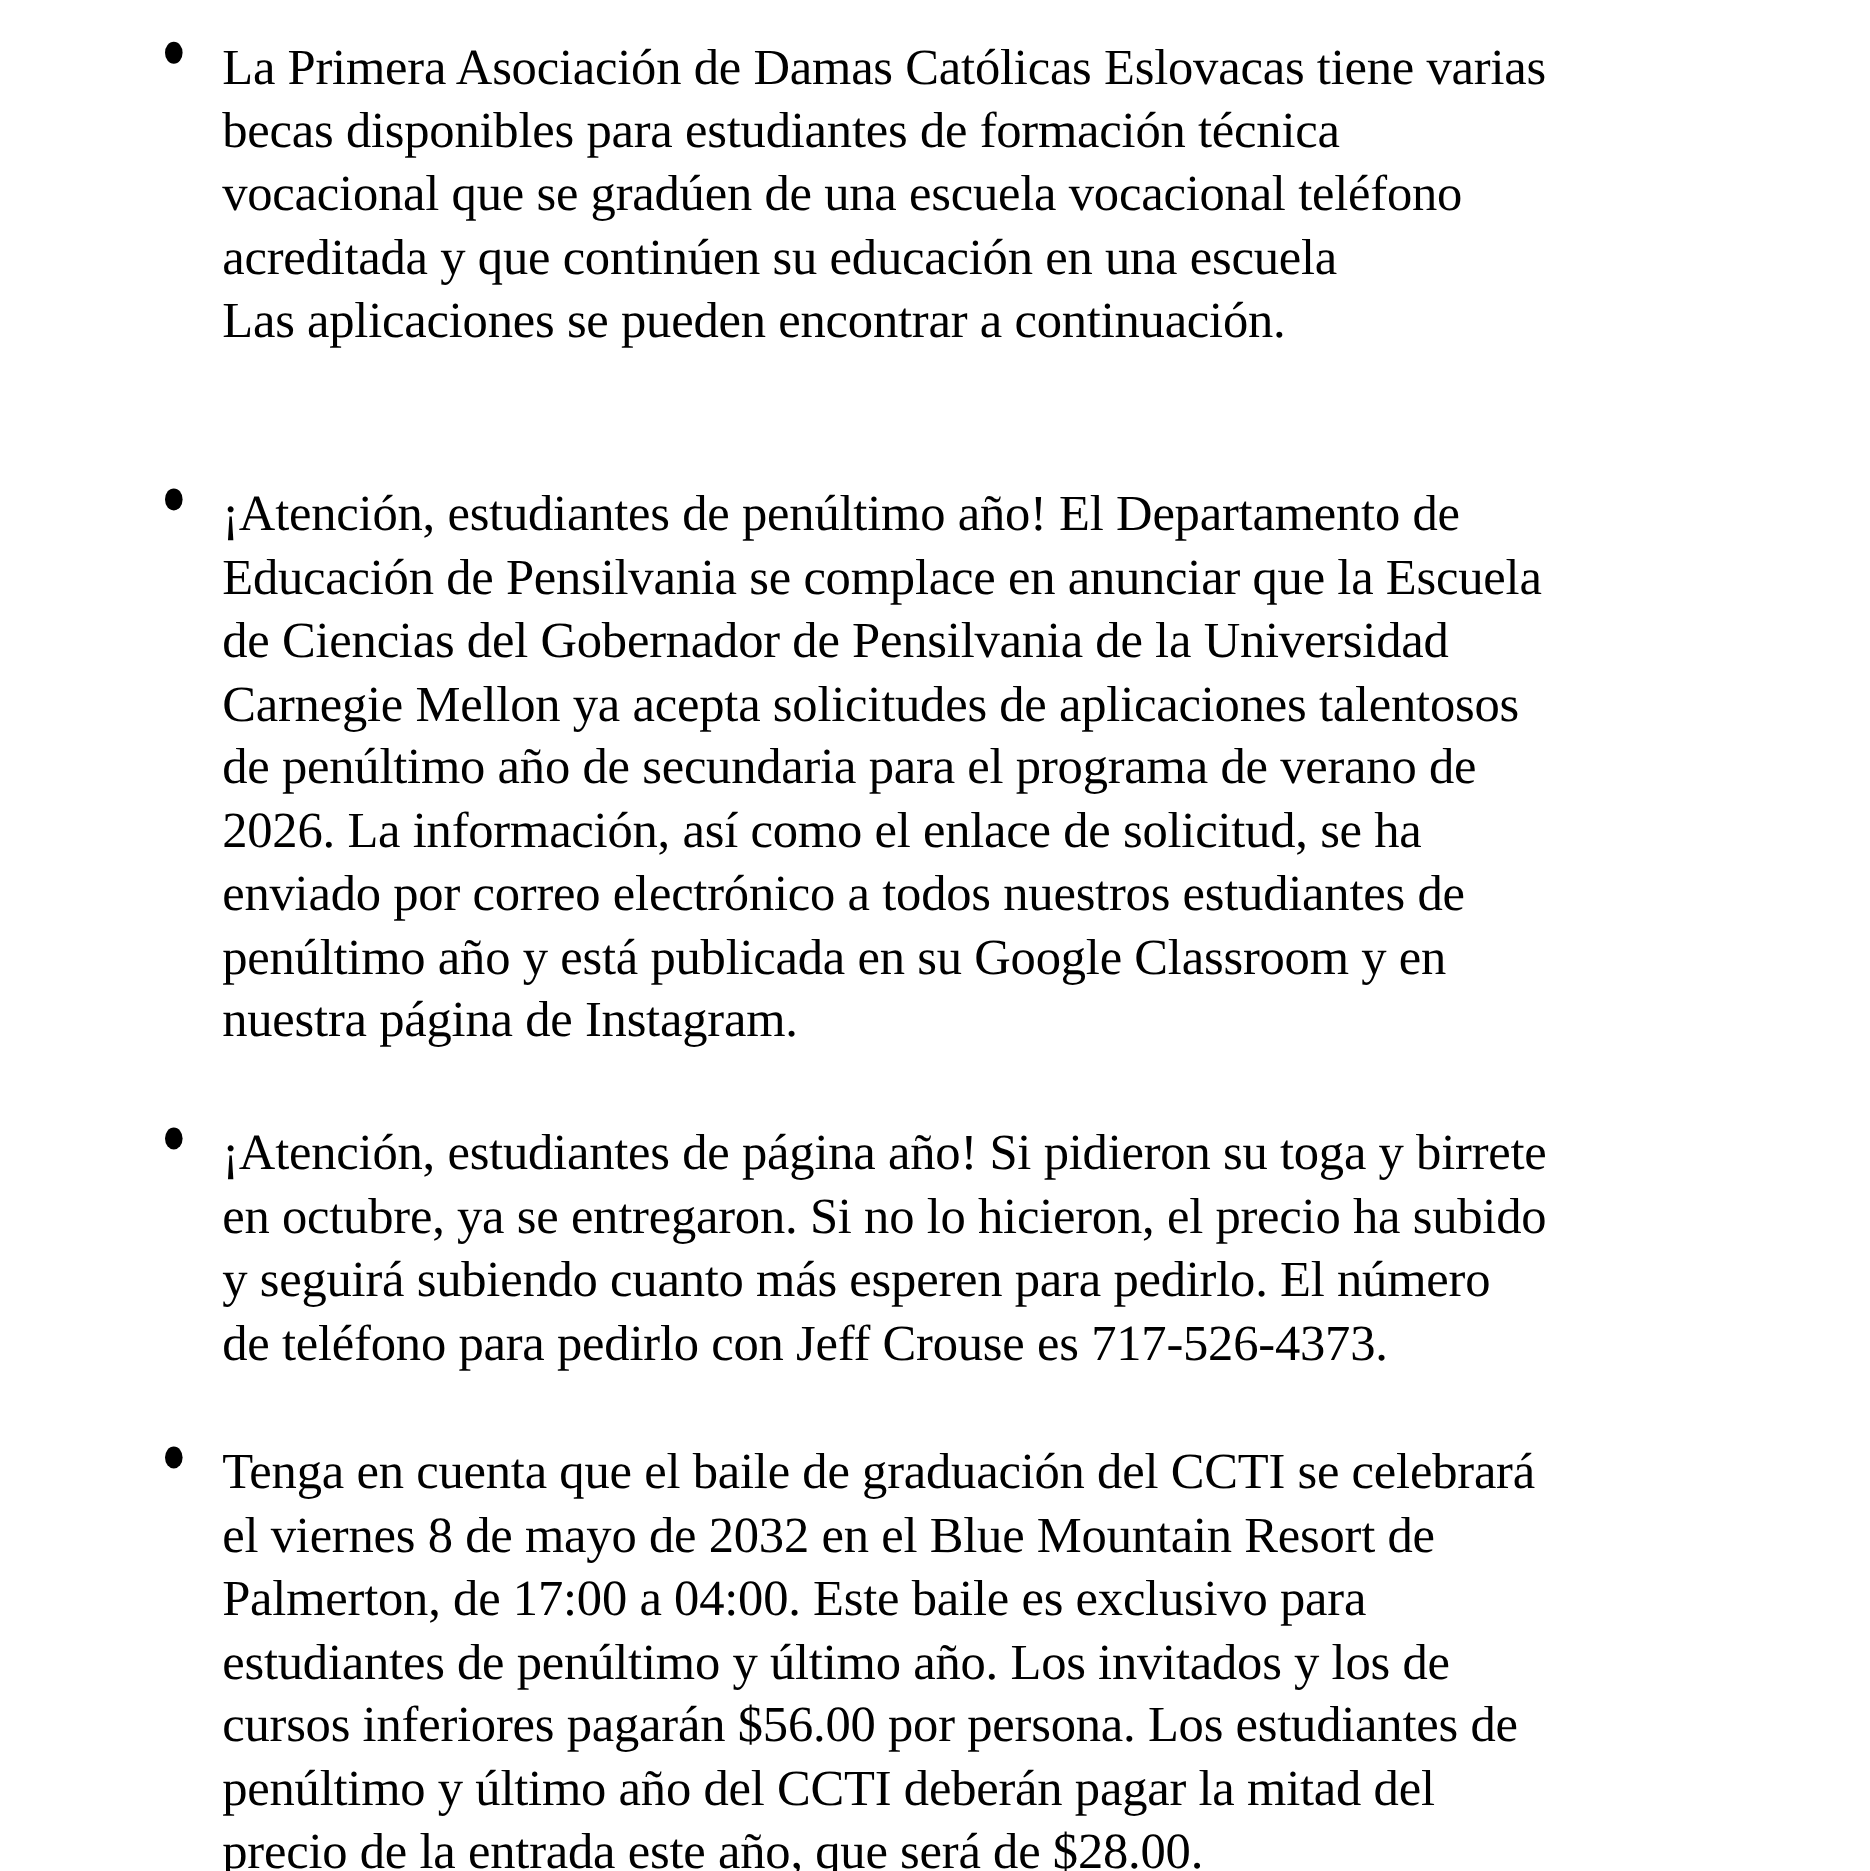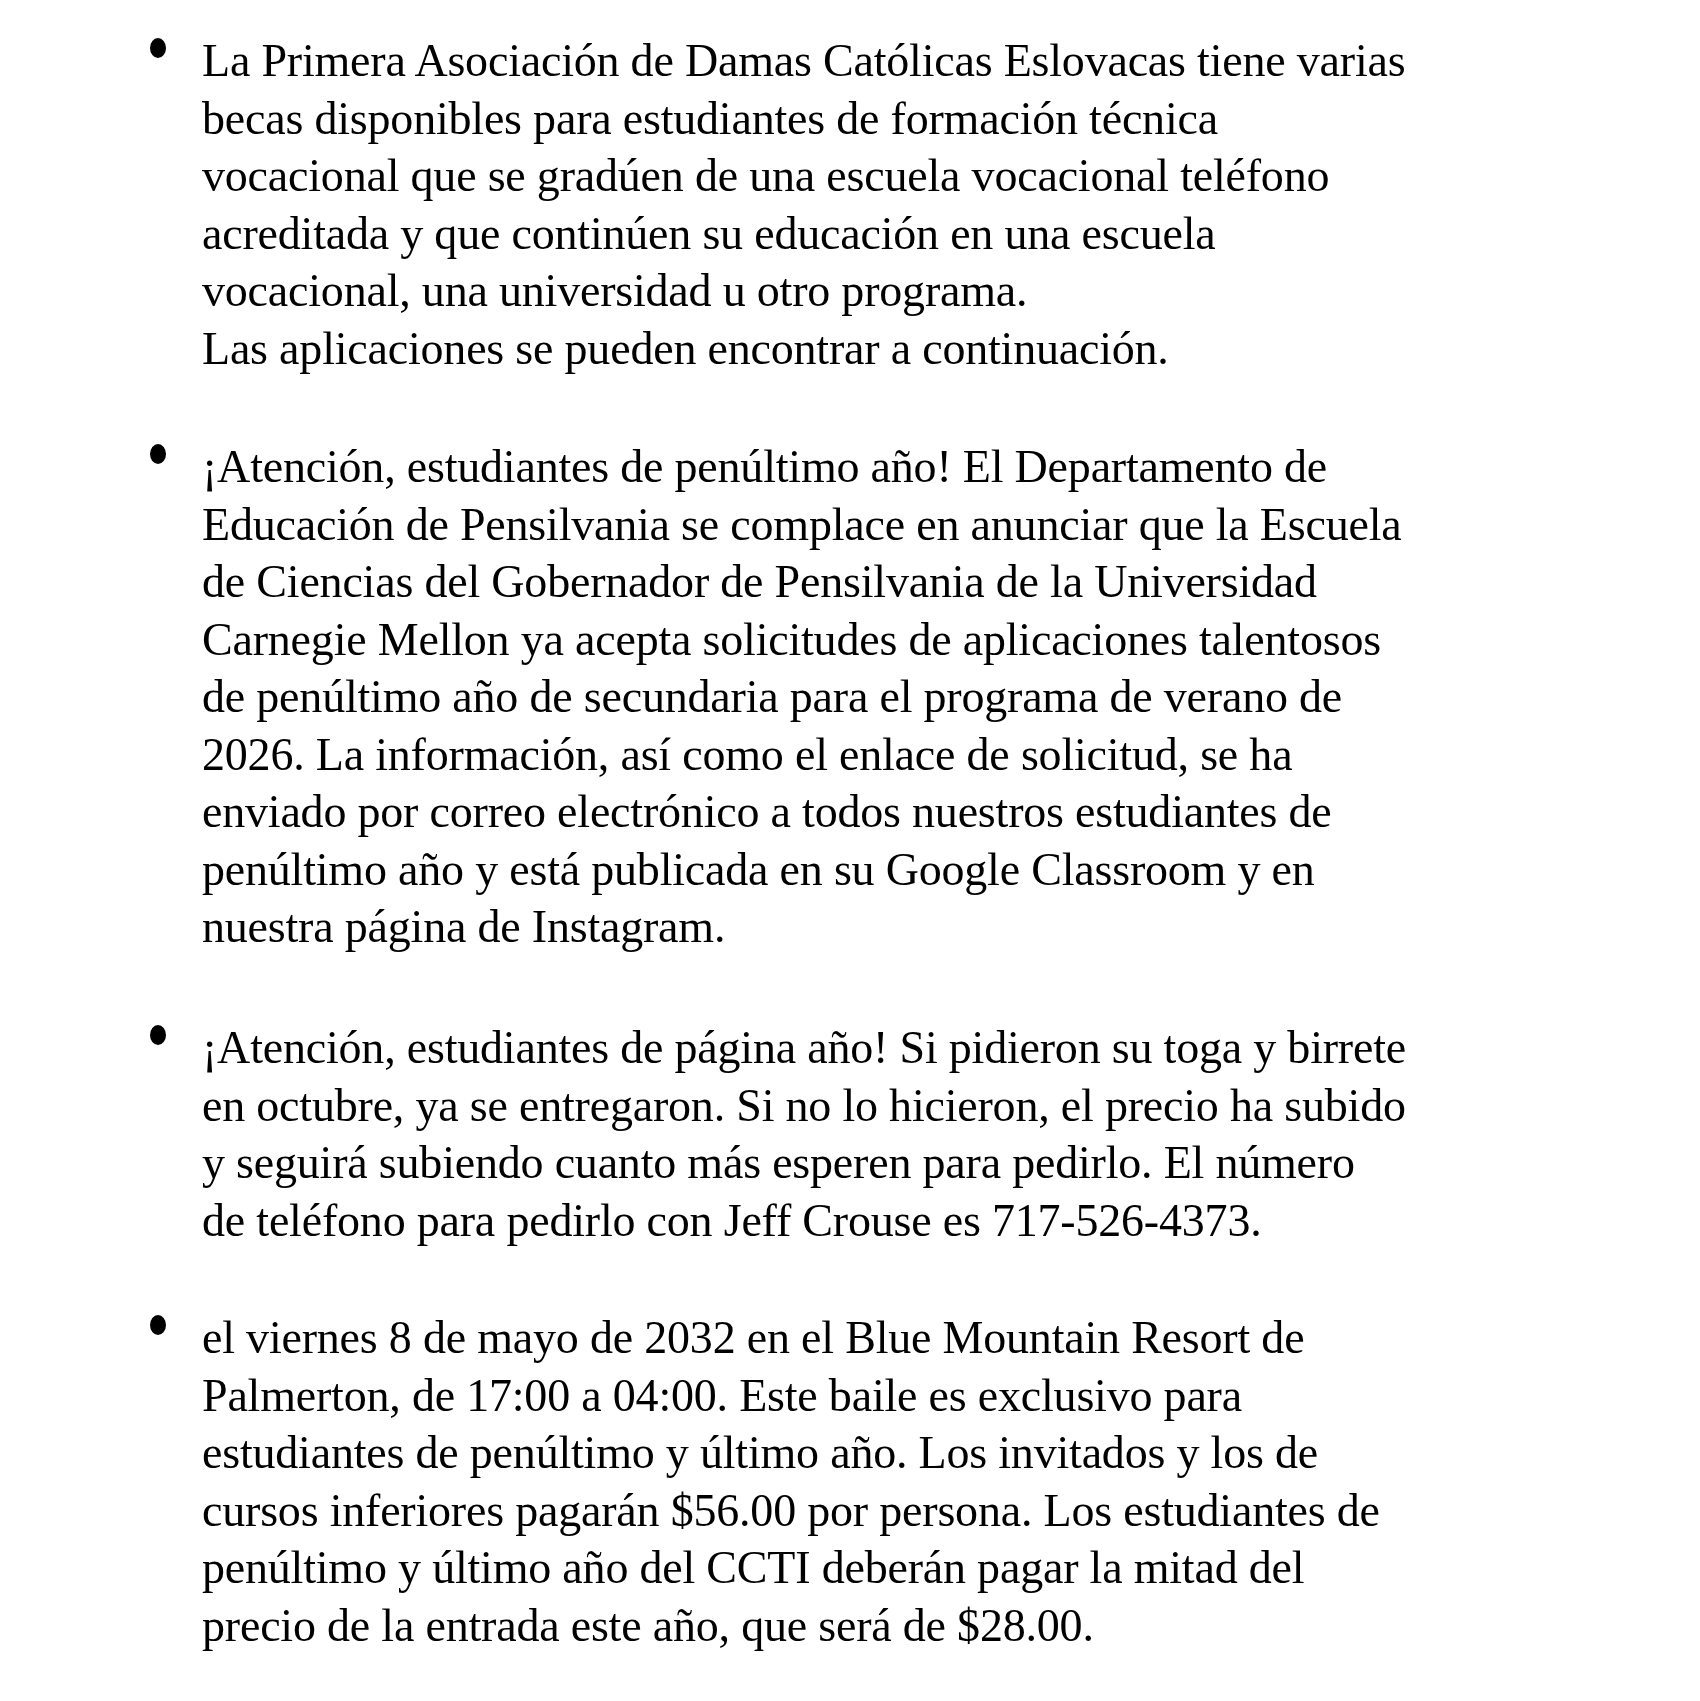--- a/index.html
+++ b/index.html
@@ -59,21 +59,20 @@
 
 <div class="doc">
 
   <div class="item" id="item-1">
     <span class="bullet"></span>
     <div class="lines">
       <span class="line">La Primera Asociación de Damas Católicas Eslovacas tiene varias</span>
       <span class="line">becas disponibles para estudiantes de formación técnica</span>
       <span class="line">vocacional que se gradúen de una escuela vocacional teléfono</span>
       <span class="line">acreditada y que continúen su educación en una escuela</span>
-      <span class="line">vocacional, una universidad u otro programa.</span>
       <span class="line">Las aplicaciones se pueden encontrar a continuación.</span>
     </div>
   </div>
 
   <div class="item" id="item-2">
     <span class="bullet"></span>
     <div class="lines">
       <span class="line">¡Atención, estudiantes de penúltimo año! El Departamento de</span>
       <span class="line">Educación de Pensilvania se complace en anunciar que la Escuela</span>
       <span class="line">de Ciencias del Gobernador de Pensilvania de la Universidad</span>
@@ -92,20 +91,21 @@
       <span class="line">¡Atención, estudiantes de página año! Si pidieron su toga y birrete</span>
       <span class="line">en octubre, ya se entregaron. Si no lo hicieron, el precio ha subido</span>
       <span class="line">y seguirá subiendo cuanto más esperen para pedirlo. El número</span>
       <span class="line">de teléfono para pedirlo con Jeff Crouse es 717-526-4373.</span>
     </div>
   </div>
 
   <div class="item" id="item-4">
     <span class="bullet"></span>
     <div class="lines">
+      <span class="line">Tenga en cuenta que el baile de graduación del CCTI se celebrará</span>
       <span class="line">el viernes 8 de mayo de 2032 en el Blue Mountain Resort de</span>
       <span class="line">Palmerton, de 17:00 a 04:00. Este baile es exclusivo para</span>
       <span class="line">estudiantes de penúltimo y último año. Los invitados y los de</span>
       <span class="line">cursos inferiores pagarán $56.00 por persona. Los estudiantes de</span>
       <span class="line">penúltimo y último año del CCTI deberán pagar la mitad del</span>
       <span class="line">precio de la entrada este año, que será de $28.00.</span>
     </div>
   </div>
 
 </div>

